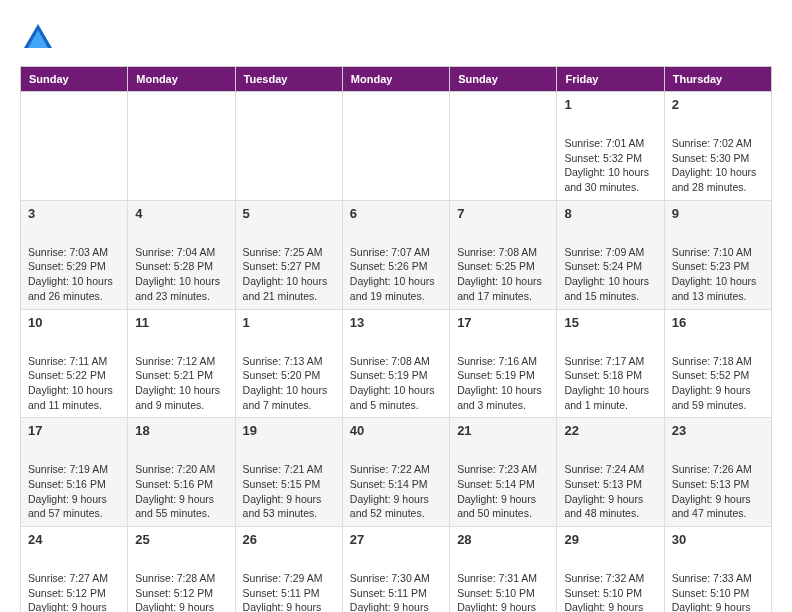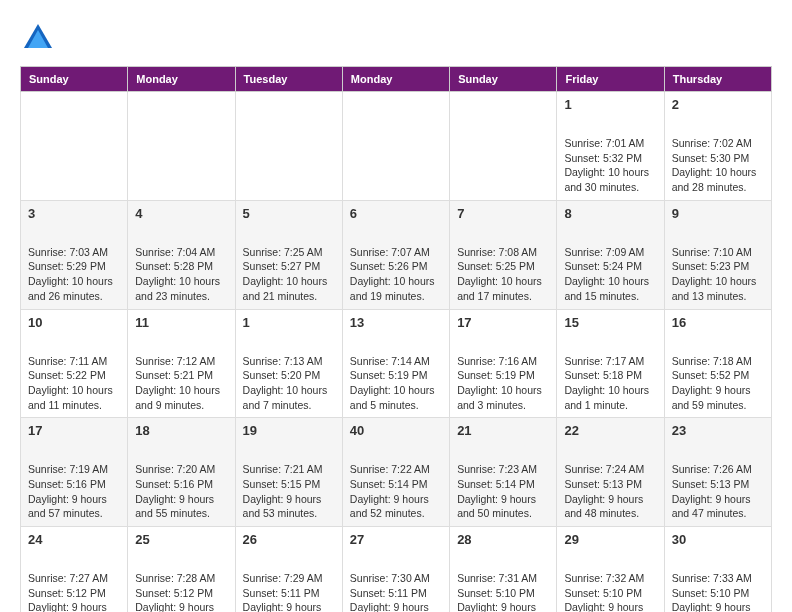--- a/index.html
+++ b/index.html
@@ -208,21 +208,21 @@
         </td>
         <td>
           <span class="day-number">1</span>
           <div class="day-info">Sunrise: 7:13 AM
 Sunset: 5:20 PM
 Daylight: 10 hours
 and 7 minutes.</div>
         </td>
         <td>
           <span class="day-number">13</span>
-          <div class="day-info">Sunrise: 7:14 AM
+          <div class="day-info">Sunrise: 7:08 AM
 Sunset: 5:19 PM
 Daylight: 10 hours
 and 5 minutes.</div>
         </td>
         <td>
           <span class="day-number">17</span>
           <div class="day-info">Sunrise: 7:16 AM
 Sunset: 5:19 PM
 Daylight: 10 hours
 and 3 minutes.</div>

